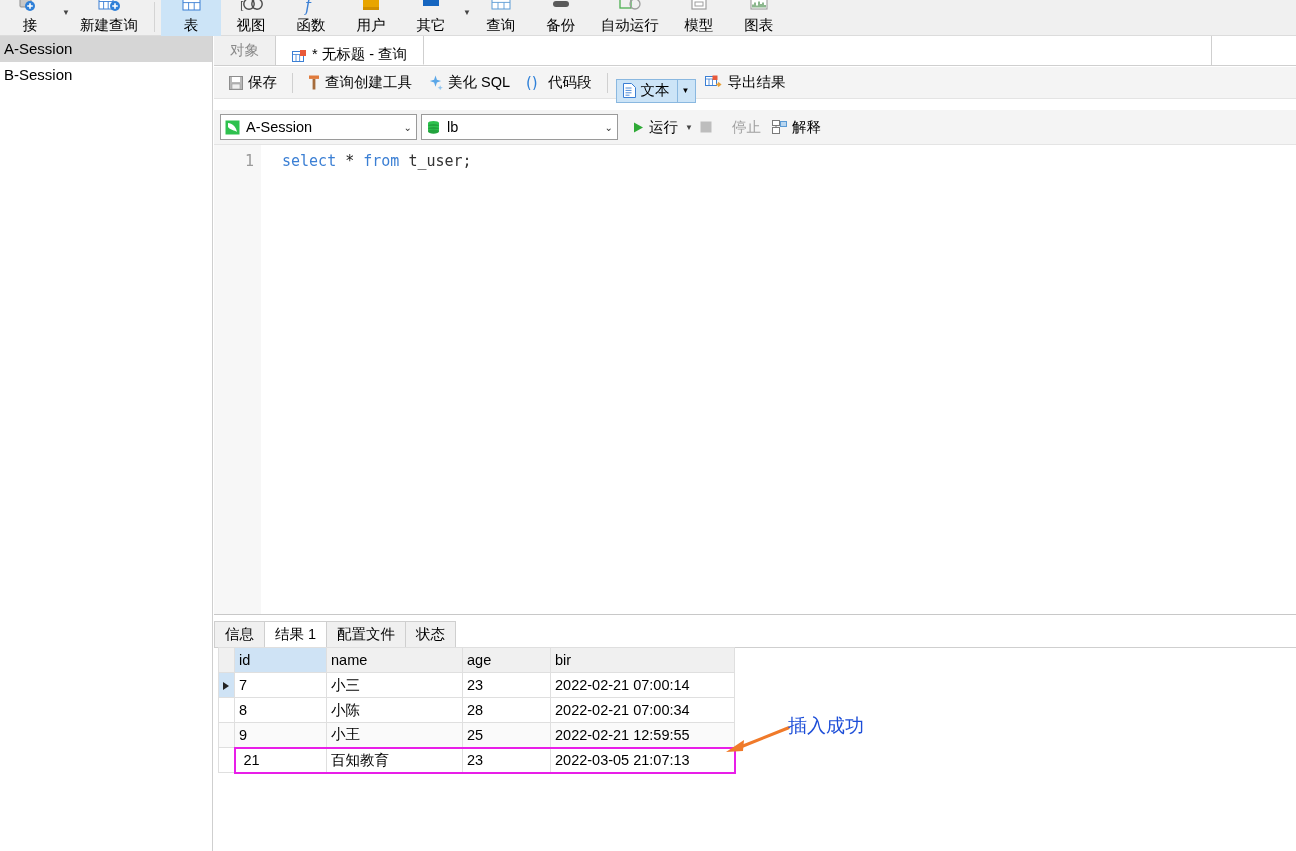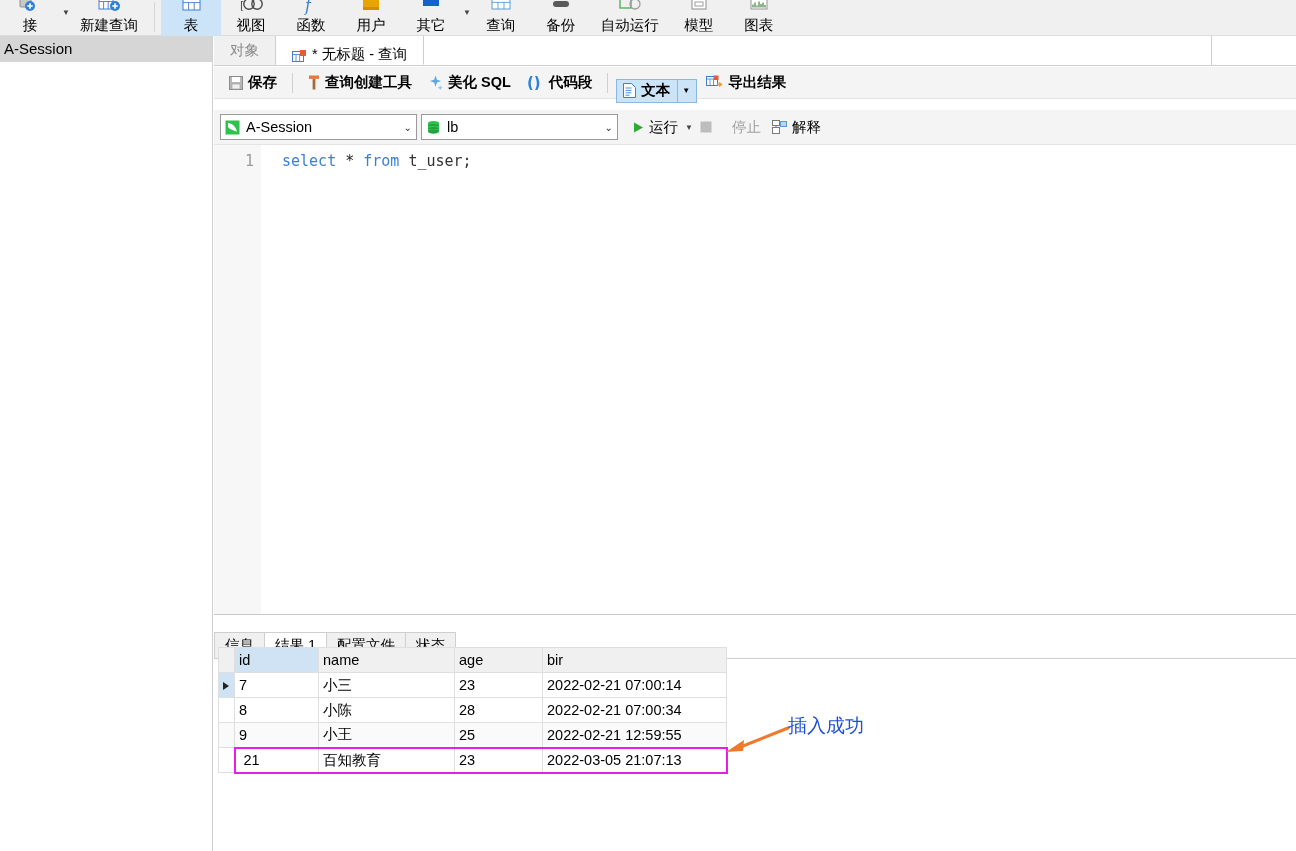--- a/index.html
+++ b/index.html
@@ -91,21 +91,21 @@
 
   
   .tb1 {
     position: absolute; left: 0; top: 31px; width: 1082px; height: 32px;
     background: #f4f4f4; border-bottom: 1px solid #e4e4e4;
     display: flex; align-items: center; padding-left: 8px; gap: 2px;
   }
   .tbtn {
     display: flex; align-items: center; gap: 5px;
     height: 24px; padding: 0 6px; font-size: 14.5px; white-space: nowrap;
-    cursor: default; border: 1px solid transparent; font-weight: bold;
+    cursor: default; border: 1px solid transparent;
   }
   .tbtn.boxed { background: #cce4f7; border: 1px solid #8ab8e0; margin-top: 16px; }
   .tb-sep { width: 1px; height: 20px; background: #d0d0d0; margin: 0 6px; }
   .split-caret {
     border-left: 1px solid #8ab8e0; padding-left: 4px; margin-left: 2px;
     font-size: 8px; height:22px; display:flex; align-items:center;
   }
 
   
   .tb2 {
@@ -154,21 +154,21 @@
   .kw { color: #3b7fd4; }
   .op { color: #222; }
   .idn { color: #333; }
 
   
   .results {
     position: absolute; left: 0; top: 578px; width: 1082px; height: 237px;
     background: #ffffff; border-top: 1px solid #c8c8c8;
   }
   .rtabs {
-    position: absolute; left: 0; top: 17px; height: 27px; width: 1082px;
+    position: absolute; left: 0; top: 6px; height: 27px; width: 1082px;
     display: flex; align-items: stretch;
     border-bottom: 1px solid #cfcfcf;
   }
   .rtab {
     display: flex; align-items: center; padding: 0 10px;
     font-size: 14.5px; background: #f0f0f0;
     border: 1px solid #cfcfcf; border-bottom: none; border-left: none;
     cursor: default;
   }
   .rtab:first-child { border-left: 1px solid #cfcfcf; }
@@ -182,21 +182,21 @@
   table.dg { border-collapse: collapse; table-layout: fixed; }
   table.dg th, table.dg td {
     border: 1px solid #dfdfdf;
     height: 25px; padding: 0 4px;
     font-size: 14.5px; font-weight: normal; text-align: left;
     white-space: nowrap; overflow: hidden;
   }
   table.dg th { background: #f0f0f0; color: #000; }
   table.dg th.sel-col { background: #cfe3f5; }
   th.c-ind, td.c-ind { width: 16px; padding: 0; }
-  th.c-id, td.c-id { width: 84px; }
+  th.c-id, td.c-id { width: 92px; }
   th.c-name, td.c-name { width: 136px; }
   th.c-age, td.c-age { width: 88px; }
   th.c-bir, td.c-bir { width: 184px; }
   td.num { text-align: right; padding-right: 6px; }
   tr.alt td { background: #fafafa; }
   td.ind-cell { background: #cfe3f5; text-align: center; }
   .tri {
     display: inline-block;
     width: 0; height: 0;
     border-left: 6px solid #222;
@@ -357,20 +357,21 @@
           </svg>
         </span>
         <span class="rb-label">图表</span>
       </div>
 
     </div>
   </div>
 
   <div class="sidebar">
     <div class="session-item sel">A-Session</div>
+    <div class="session-item">B-Session</div>
   </div>
 
   <div class="main">
 
     <div class="tabstrip">
       <div class="tab">
         <span>对象</span>
       </div>
       <div class="tab active">
         <span class="ico">

